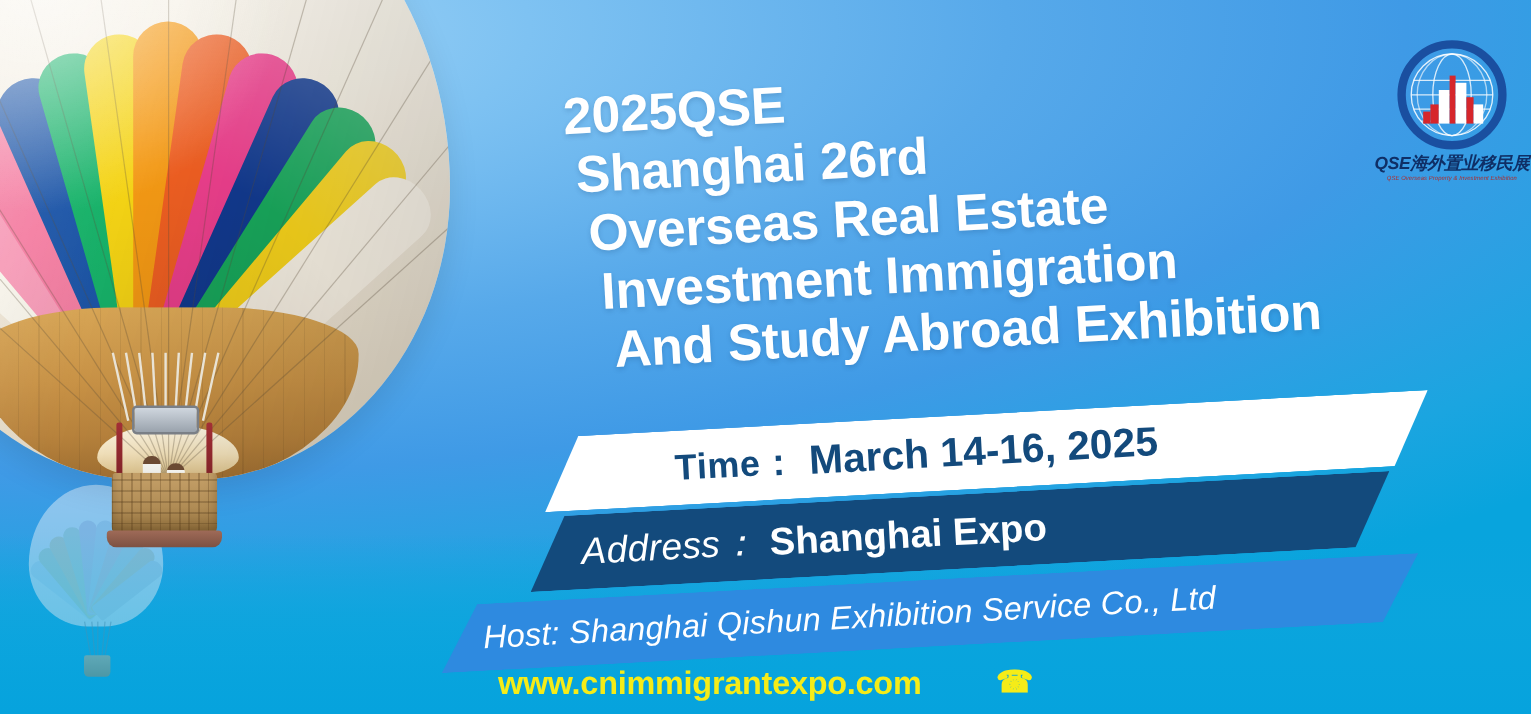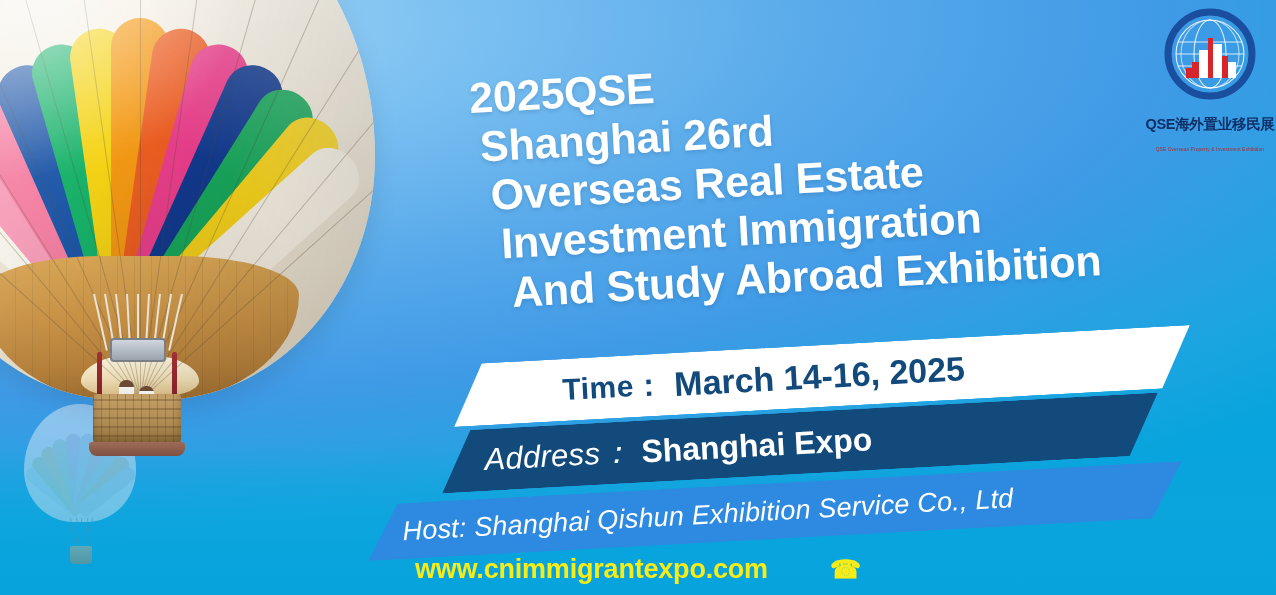--- a/index.html
+++ b/index.html
@@ -201,21 +201,22 @@
   
   .logo {
     position: absolute;
     right: 8px;
     top: 4px;
     width: 116px;
     height: 148px;
     display: flex;
     flex-direction: column;
     align-items: center;
-    justify-content: space-between;
+    justify-content: flex-end;
+    font-style: italic;
   }
   .logo-mark { position: relative; width: 100px; height: 100px; }
   .logo-cn {
     margin-top: 1px;
     font-size: 14.5px;
     font-weight: 700;
     color: #0f2f66;
     letter-spacing: -0.3px;
     white-space: nowrap;
     line-height: 1.05;

